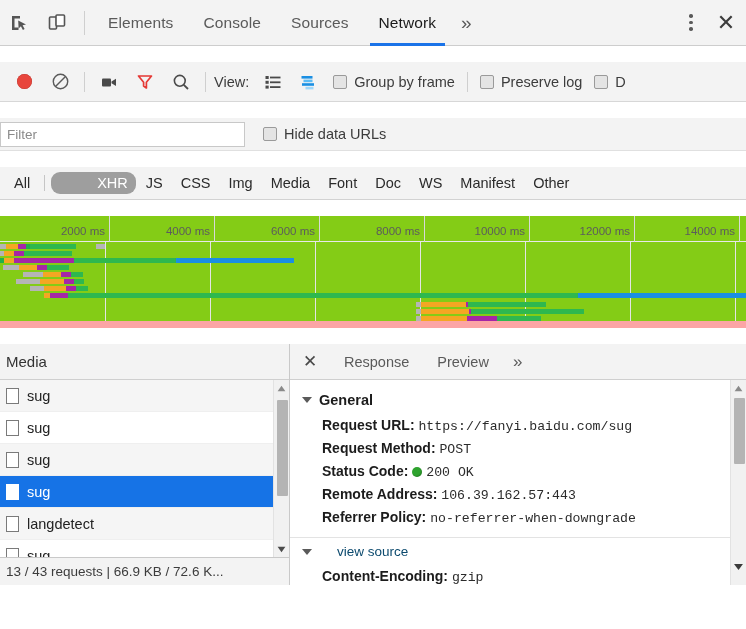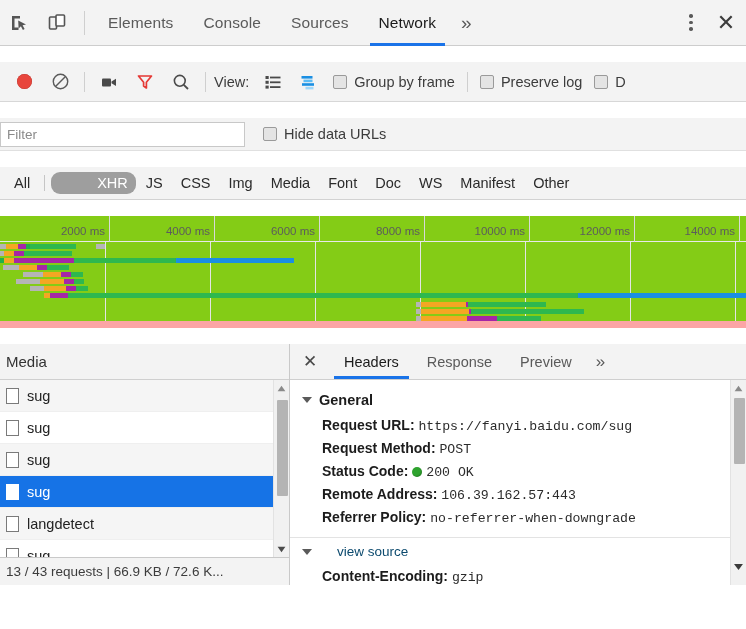--- a/index.html
+++ b/index.html
@@ -450,21 +450,20 @@
           <svg width="9" height="7" viewBox="0 0 9 7">
               <path d="M4.5 6.2 L0.6 0.8 H8.4 Z" fill="#4a4a4a"></path>
             </svg>
         </div>
       </div>
     </div>
 
     <div class="detail">
       <div class="det-tabs">
         <div class="det-close">✕</div>
-        <div class="det-tab active">Headers</div>
         <div class="det-tab">Response</div>
         <div class="det-tab">Preview</div>
         <div class="det-more">»</div>
       </div>
 
       <div class="det-body">
 
         <div class="sec-head">
           <div class="tri"></div>
           <span>General</span>

